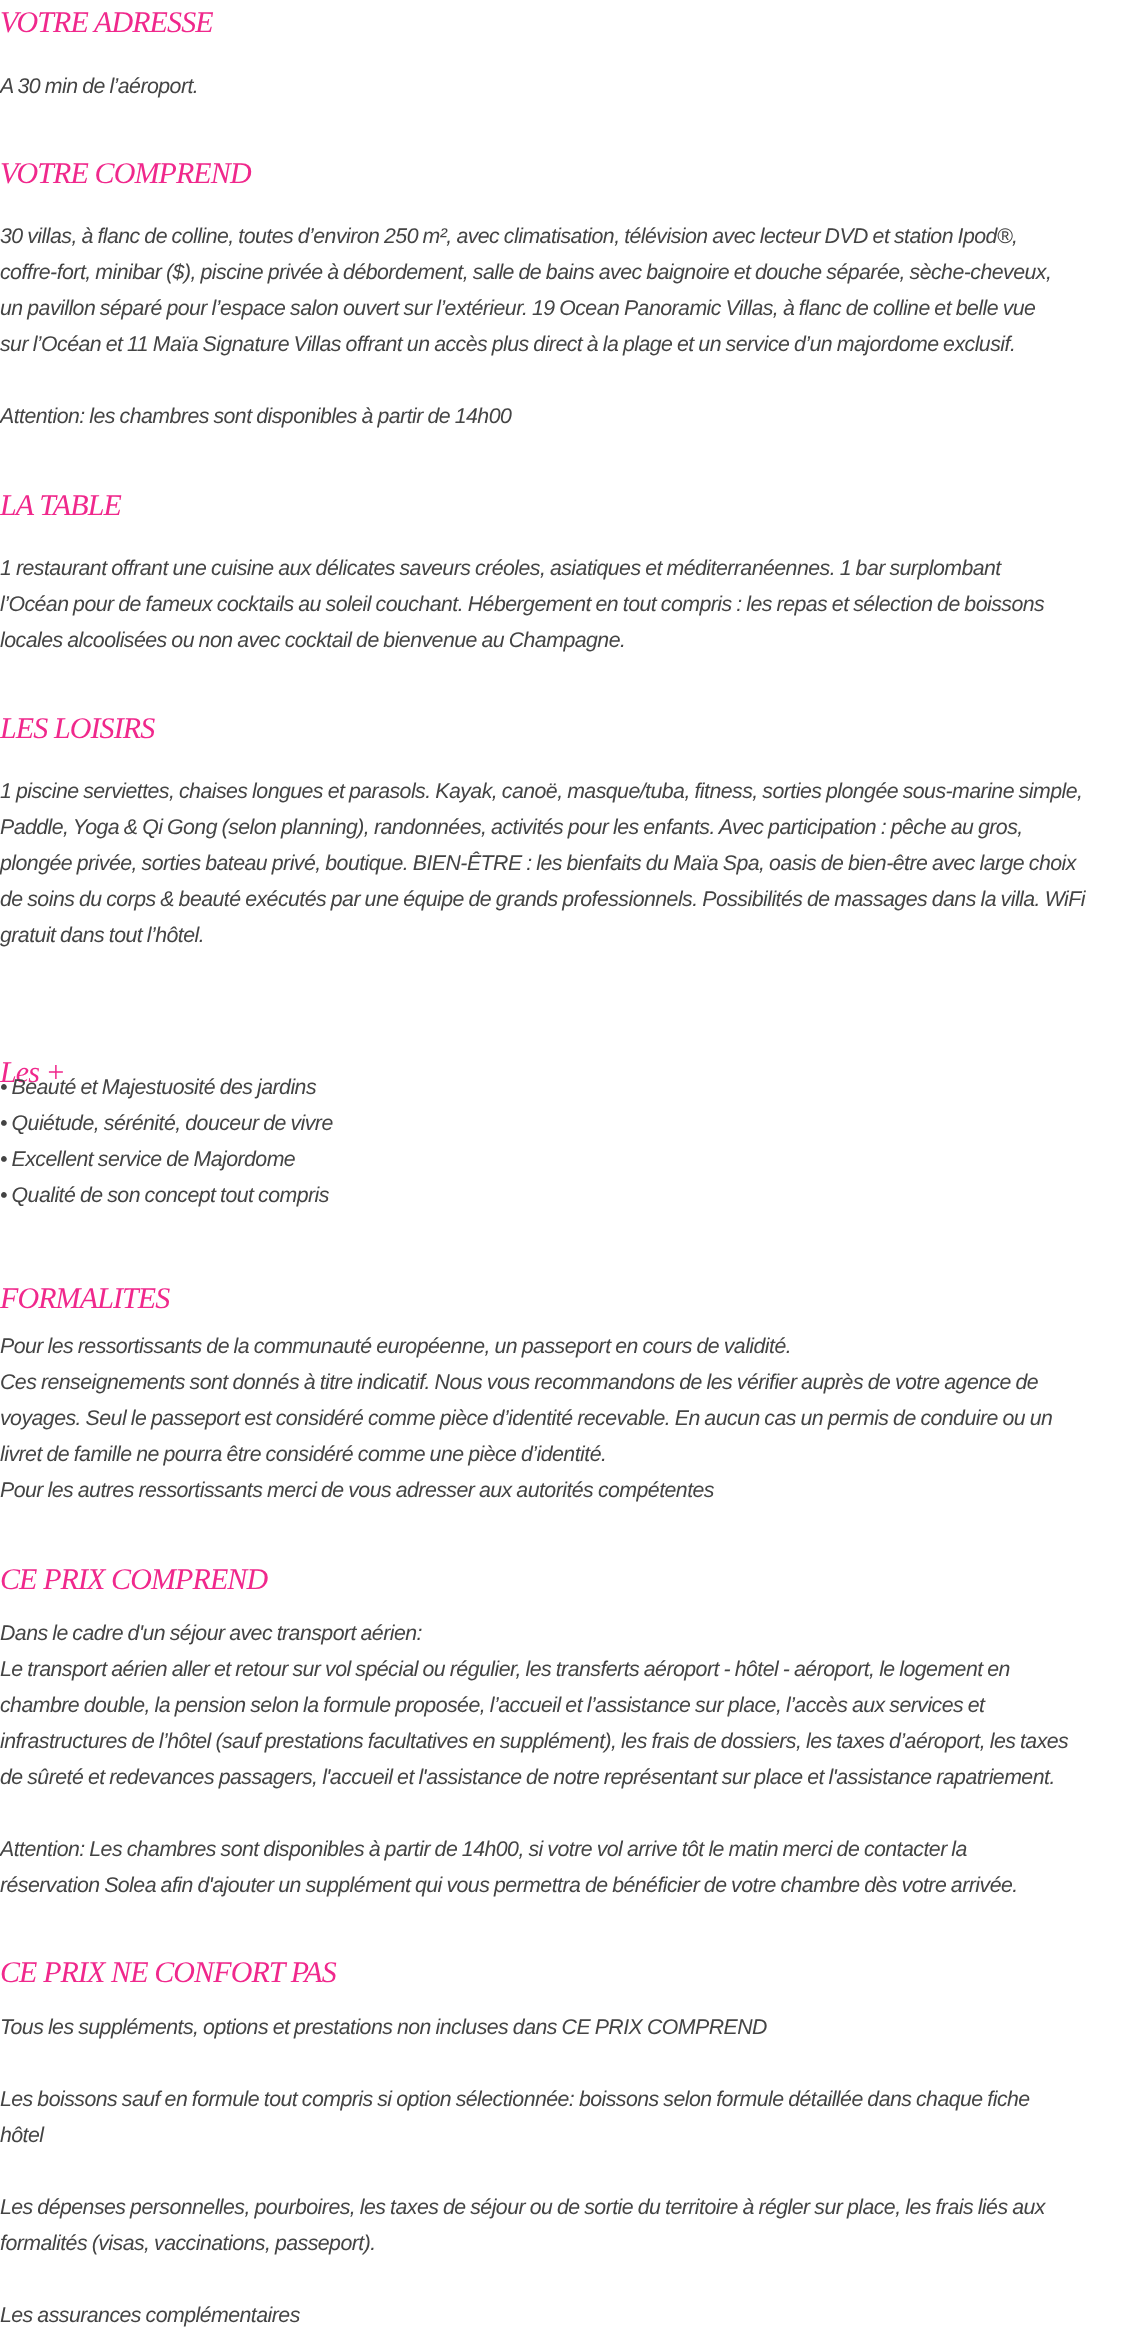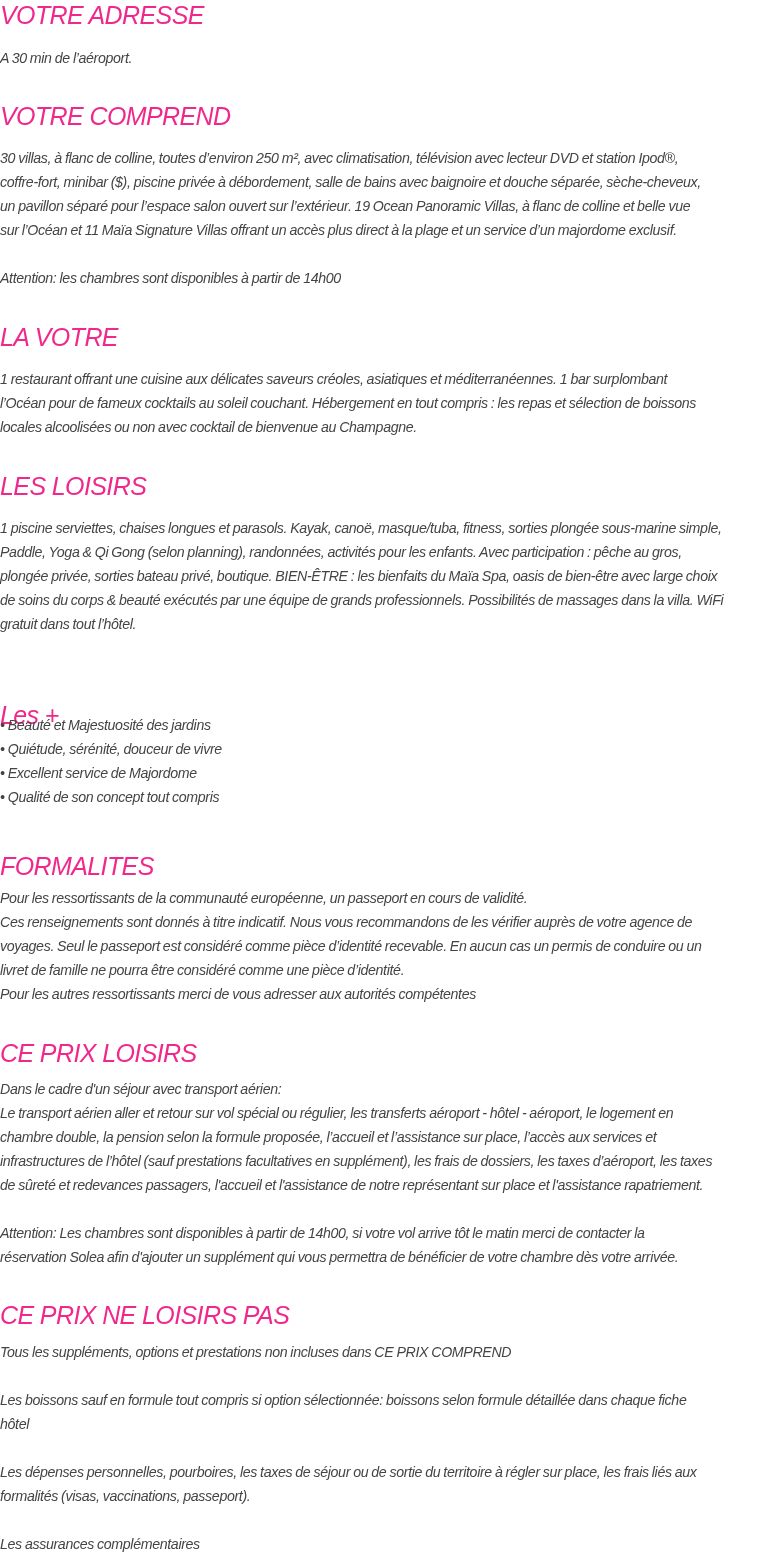--- a/index.html
+++ b/index.html
@@ -17,25 +17,26 @@
     .page {
       position: relative;
       width: 758px;
     }
     .heading {
       position: absolute;
       left: 0;
       margin: 0;
       font-style: italic;
       font-weight: normal;
-      font-size: 25px;
+      font-size: 20px;
       line-height: 30px;
       color: #f0288c;
       letter-spacing: -0.6px;
       white-space: nowrap;
+      font-family: Liberation Serif, serif;
     }
     .para {
       position: absolute;
       left: 0;
       width: 760px;
       margin: 0;
       font-style: italic;
       font-size: 14.2px;
       line-height: 24px;
       color: #444444;
@@ -61,21 +62,21 @@
   <p class="para" style="top:146px;">
     <span class="line">30 villas, à flanc de colline, toutes d’environ 250 m², avec climatisation, télévision avec lecteur DVD et station Ipod®,</span>
     <span class="line">coffre-fort, minibar ($), piscine privée à débordement, salle de bains avec baignoire et douche séparée, sèche-cheveux,</span>
     <span class="line">un pavillon séparé pour l’espace salon ouvert sur l’extérieur. 19 Ocean Panoramic Villas, à flanc de colline et belle vue</span>
     <span class="line">sur l’Océan et 11 Maïa Signature Villas offrant un accès plus direct à la plage et un service d’un majordome exclusif.</span>
   </p>
   <p class="para" style="top:266px;">
     <span class="line">Attention: les chambres sont disponibles à partir de 14h00</span>
   </p>
 
-  <h2 class="heading" style="top:322px;">LA VOTRE</h2>
+  <h2 class="heading" style="top:322px;">LA TABLE</h2>
   <p class="para" style="top:367px;">
     <span class="line">1 restaurant offrant une cuisine aux délicates saveurs créoles, asiatiques et méditerranéennes. 1 bar surplombant</span>
     <span class="line">l’Océan pour de fameux cocktails au soleil couchant. Hébergement en tout compris : les repas et sélection de boissons</span>
     <span class="line">locales alcoolisées ou non avec cocktail de bienvenue au Champagne.</span>
   </p>
 
   <h2 class="heading" style="top:471px;text-align:right;">LES LOISIRS</h2>
   <p class="para" style="top:516px;">
     <span class="line">1 piscine serviettes, chaises longues et parasols. Kayak, canoë, masque/tuba, fitness, sorties plongée sous-marine simple,</span>
     <span class="line">Paddle, Yoga &amp; Qi Gong (selon planning), randonnées, activités pour les enfants. Avec participation : pêche au gros,</span>
@@ -94,34 +95,34 @@
 
   <h2 class="heading" style="top:851px;">FORMALITES</h2>
   <p class="para" style="top:886px;">
     <span class="line">Pour les ressortissants de la communauté européenne, un passeport en cours de validité.</span>
     <span class="line">Ces renseignements sont donnés à titre indicatif. Nous vous recommandons de les vérifier auprès de votre agence de</span>
     <span class="line">voyages. Seul le passeport est considéré comme pièce d’identité recevable. En aucun cas un permis de conduire ou un</span>
     <span class="line">livret de famille ne pourra être considéré comme une pièce d’identité.</span>
     <span class="line">Pour les autres ressortissants merci de vous adresser aux autorités compétentes</span>
   </p>
 
-  <h2 class="heading" style="top:1038px;">CE PRIX LOISIRS</h2>
+  <h2 class="heading" style="top:1038px;">CE PRIX COMPREND</h2>
   <p class="para" style="top:1077px;">
     <span class="line">Dans le cadre d'un séjour avec transport aérien:</span>
     <span class="line">Le transport aérien aller et retour sur vol spécial ou régulier, les transferts aéroport - hôtel - aéroport, le logement en</span>
     <span class="line">chambre double, la pension selon la formule proposée, l’accueil et l’assistance sur place, l’accès aux services et</span>
     <span class="line">infrastructures de l’hôtel (sauf prestations facultatives en supplément), les frais de dossiers, les taxes d’aéroport, les taxes</span>
     <span class="line">de sûreté et redevances passagers, l'accueil et l'assistance de notre représentant sur place et l'assistance rapatriement.</span>
   </p>
   <p class="para" style="top:1221px;">
     <span class="line">Attention: Les chambres sont disponibles à partir de 14h00, si votre vol arrive tôt le matin merci de contacter la</span>
     <span class="line">réservation Solea afin d'ajouter un supplément qui vous permettra de bénéficier de votre chambre dès votre arrivée.</span>
   </p>
 
-  <h2 class="heading" style="top:1300px;">CE PRIX NE LOISIRS PAS</h2>
+  <h2 class="heading" style="top:1300px;">CE PRIX NE CONFORT PAS</h2>
   <p class="para" style="top:1340px;">
     <span class="line">Tous les suppléments, options et prestations non incluses dans CE PRIX COMPREND</span>
   </p>
   <p class="para" style="top:1388px;">
     <span class="line">Les boissons sauf en formule tout compris si option sélectionnée: boissons selon formule détaillée dans chaque fiche</span>
     <span class="line">hôtel</span>
   </p>
   <p class="para" style="top:1460px;">
     <span class="line">Les dépenses personnelles, pourboires, les taxes de séjour ou de sortie du territoire à régler sur place, les frais liés aux</span>
     <span class="line">formalités (visas, vaccinations, passeport).</span>

